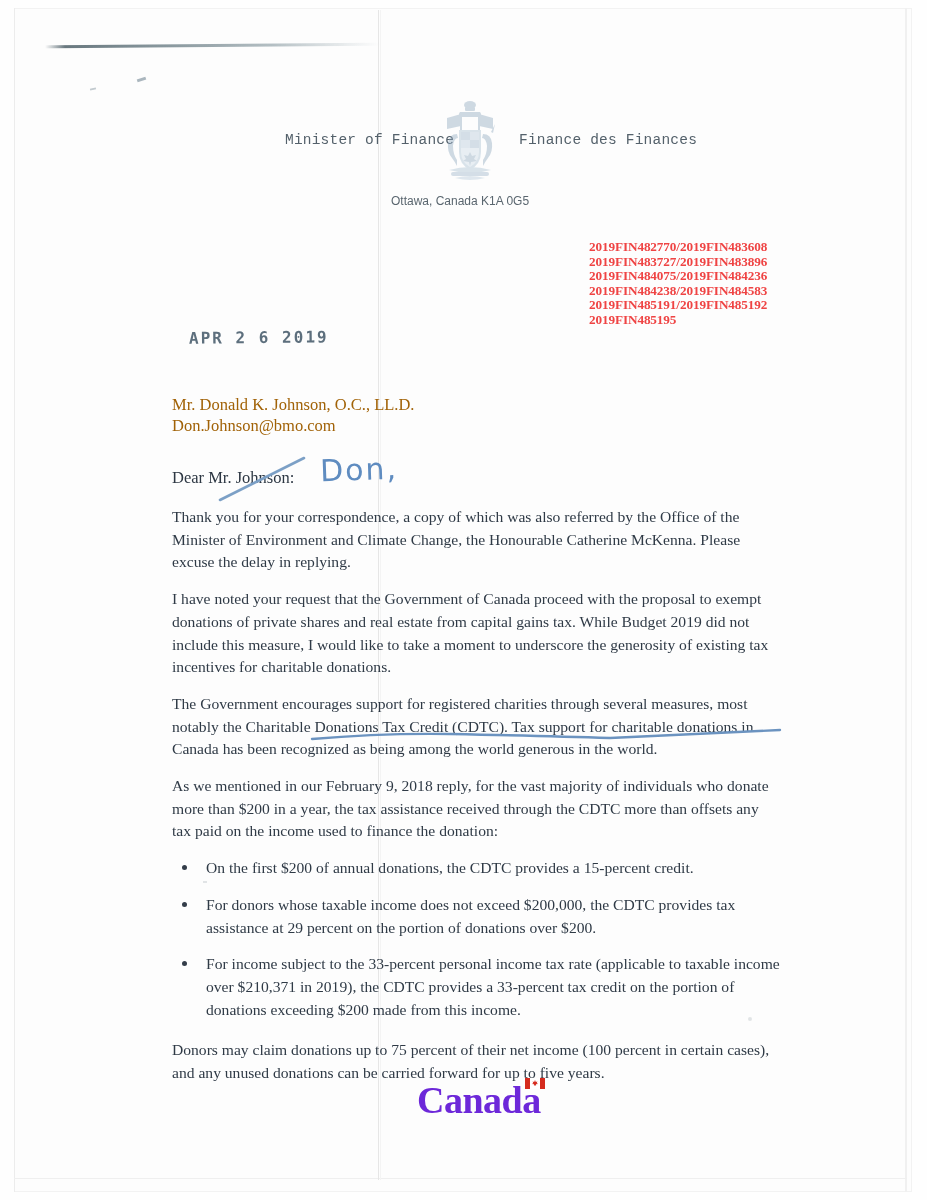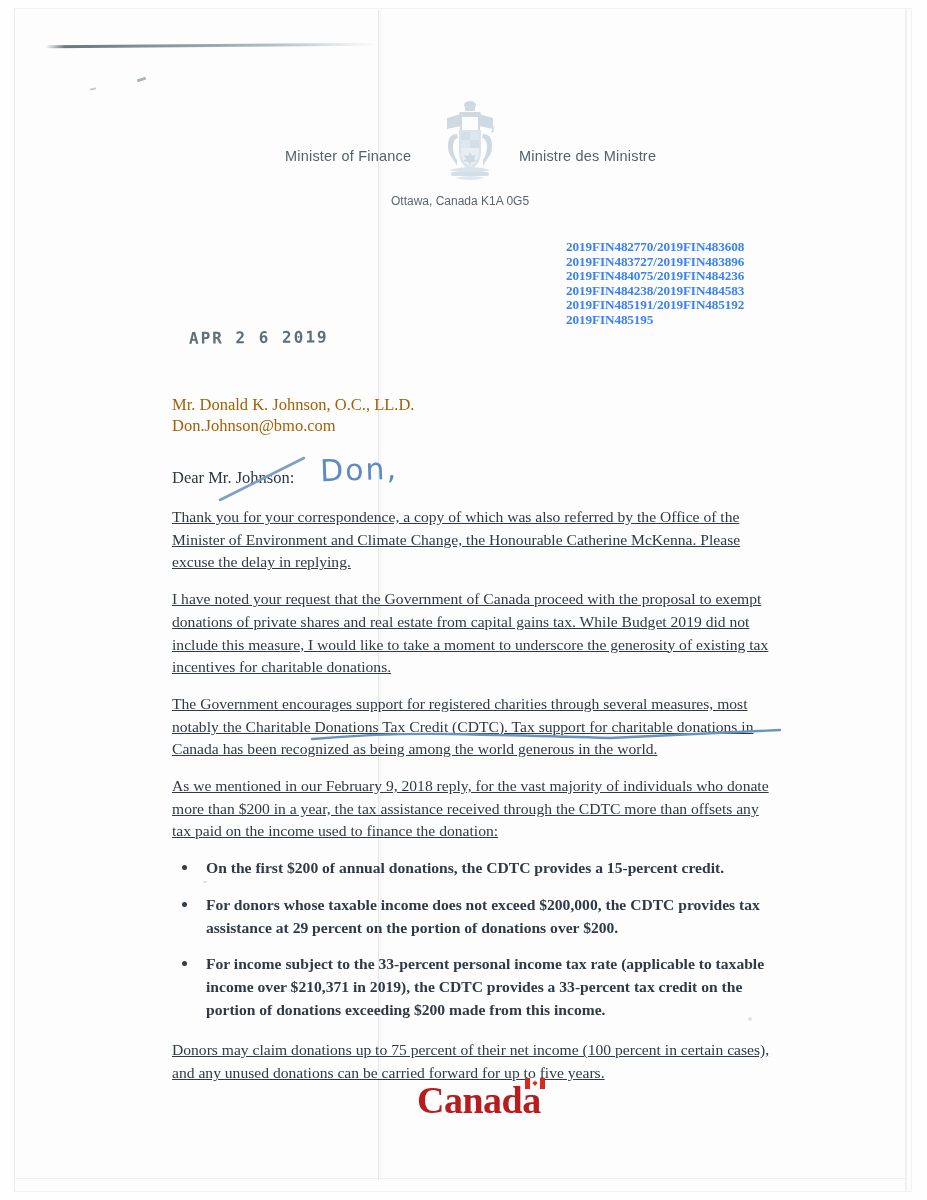--- a/index.html
+++ b/index.html
@@ -110,22 +110,22 @@
   
   #letterhead {
     position: absolute;
     left: 0;
     top: 100px;
     width: 927px;
     height: 110px;
   }
   .lh-title {
     position: absolute;
-    top: 48px;
-    font-family: Liberation Sans, sans-serif;
+    top: 32px;
+    font-family: Liberation Mono, monospace;
     font-size: 14.5px;
     color: #54616b;
     letter-spacing: .2px;
     white-space: nowrap;
   }
   #lh-en { left: 285px; }
   #lh-fr { left: 519px; }
   #coat-of-arms {
     position: absolute;
     left: 437px;
@@ -150,21 +150,21 @@
     left: 566px;
     top: 240px;
     font-family: "Liberation Serif", "DejaVu Serif", serif;
     font-size: 13.2px;
     font-weight: bold;
     line-height: 14.6px;
     color: #2c3947;
     letter-spacing: -0.1px;
     white-space: nowrap;
   }
-  #ref-block div { color: #3b82f6; }
+  #ref-block div { color: #ef4444; margin-left: 23px; }
 
   
   #date-stamp {
     position: absolute;
     left: 189px;
     top: 328px;
     font-family: "DejaVu Sans Mono", "Liberation Mono", monospace;
     font-size: 16px;
     font-weight: bold;
     letter-spacing: 2px;
@@ -225,30 +225,28 @@
     left: 172px;
     top: 506px;
     width: 608px;
     font-size: 15.6px;
     line-height: 22.7px;
     color: #2f3a46;
     text-align: left;
   }
   #body p {
     margin: 0 0 15px 0;
-    text-decoration: underline;
   }
   #body p.tight {
     margin-bottom: 14px;
   }
   ul#bullet-list {
     list-style: none;
     margin: 14px 0 18px 0;
     padding: 0;
-    font-weight: bold;
   }
   ul#bullet-list li {
     position: relative;
     padding-left: 34px;
     margin-bottom: 14px;
     line-height: 22.7px;
   }
   ul#bullet-list li .bullet-dot {
     position: absolute;
     left: 10px;
@@ -273,21 +271,21 @@
     position: absolute;
     left: 417px;
     top: 1078px;
     width: 130px;
     height: 46px;
   }
   #canada-text {
     font-family: "Liberation Serif", "DejaVu Serif", serif;
     font-size: 38px;
     font-weight: bold;
-    color: #b91c1c;
+    color: #6d28d9;
     letter-spacing: -0.5px;
     line-height: 44px;
   }
   #canada-flag {
     position: absolute;
     right: 2px;
     top: 0px;
     width: 20px;
     height: 11px;
   }
@@ -349,21 +347,21 @@
           <path d="M54 32 L58 24 L56 33 Z"></path>
 
           <path d="M12 70 Q33 64 54 70 Q33 76 12 70 Z" fill="#a9c0d2"></path>
           <rect x="14" y="72" width="38" height="4" rx="2" fill="#9db5c9"></rect>
 
           <path d="M18 78 Q33 74 48 78 Q33 82 18 78 Z" fill="#b7cbda"></path>
         </g>
       </svg>
     </div>
 
-    <div class="lh-title" id="lh-fr">Ministre des Ministre</div>
+    <div class="lh-title" id="lh-fr">Finance des Finances</div>
 
     <div id="lh-address">Ottawa, Canada K1A 0G5</div>
   </div>
 
   <div id="ref-block">
     <div>2019FIN482770/2019FIN483608</div>
     <div>2019FIN483727/2019FIN483896</div>
     <div>2019FIN484075/2019FIN484236</div>
     <div>2019FIN484238/2019FIN484583</div>
     <div>2019FIN485191/2019FIN485192</div>

